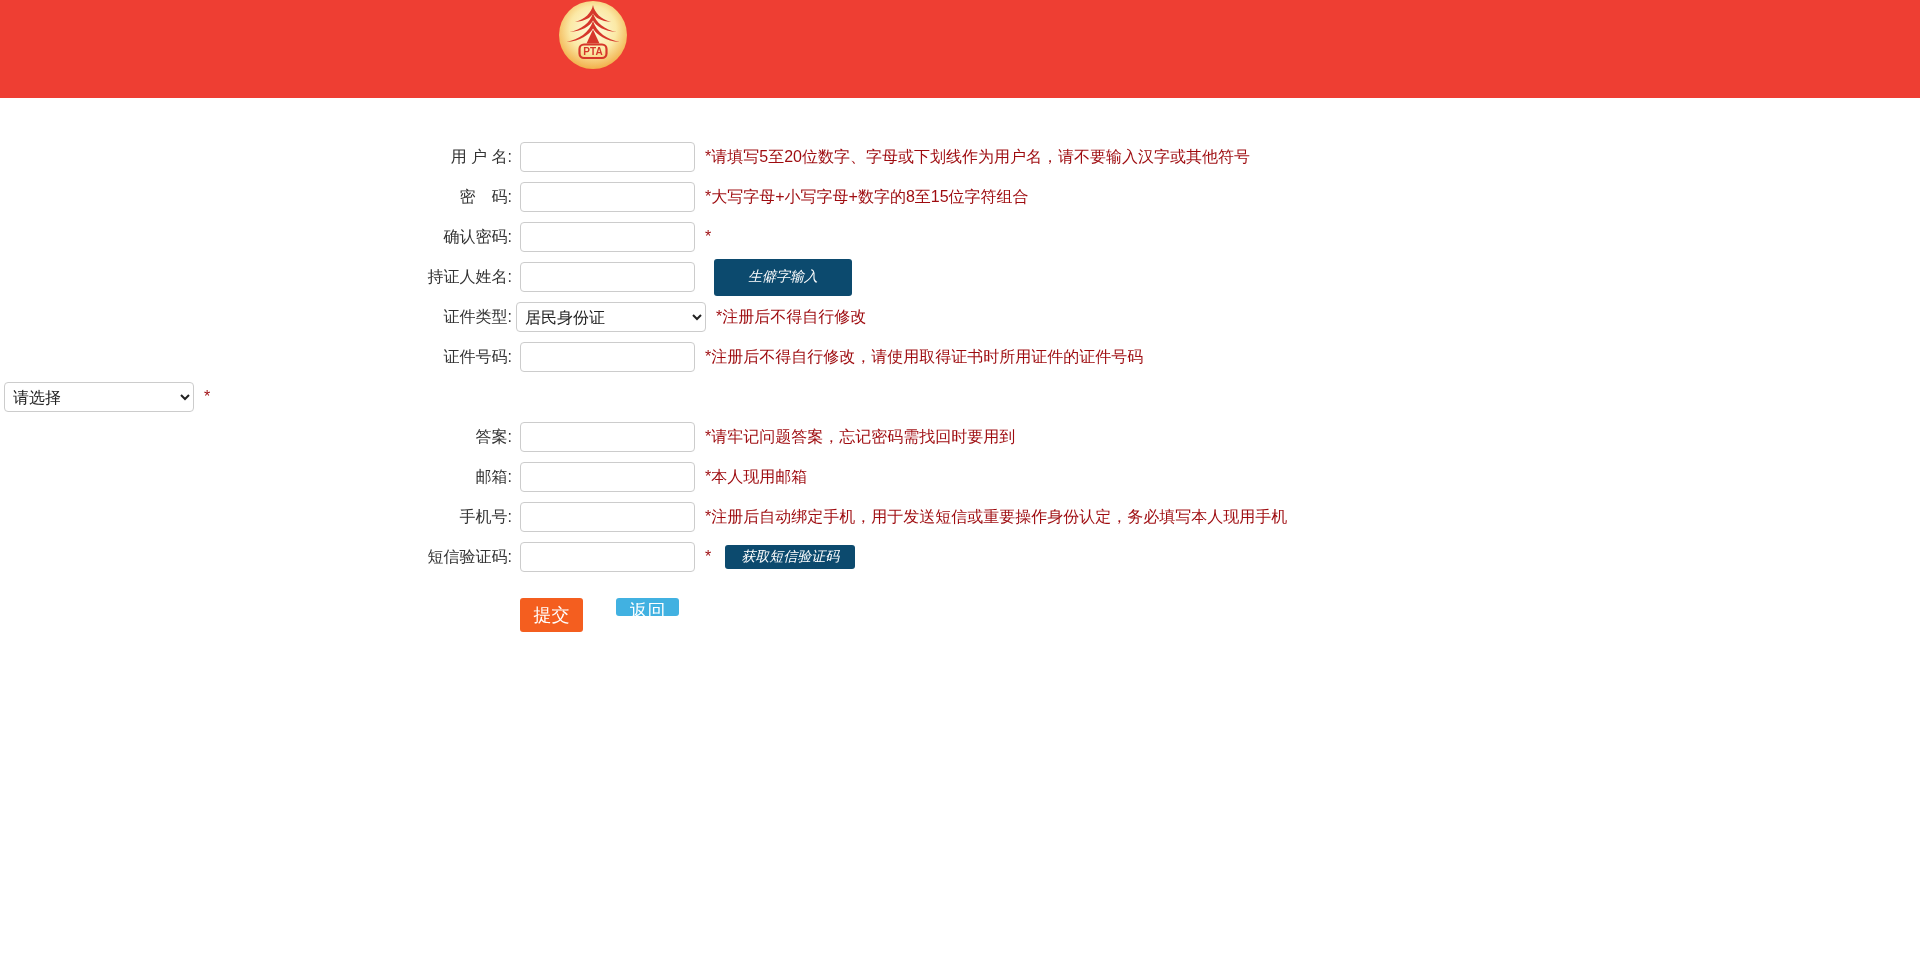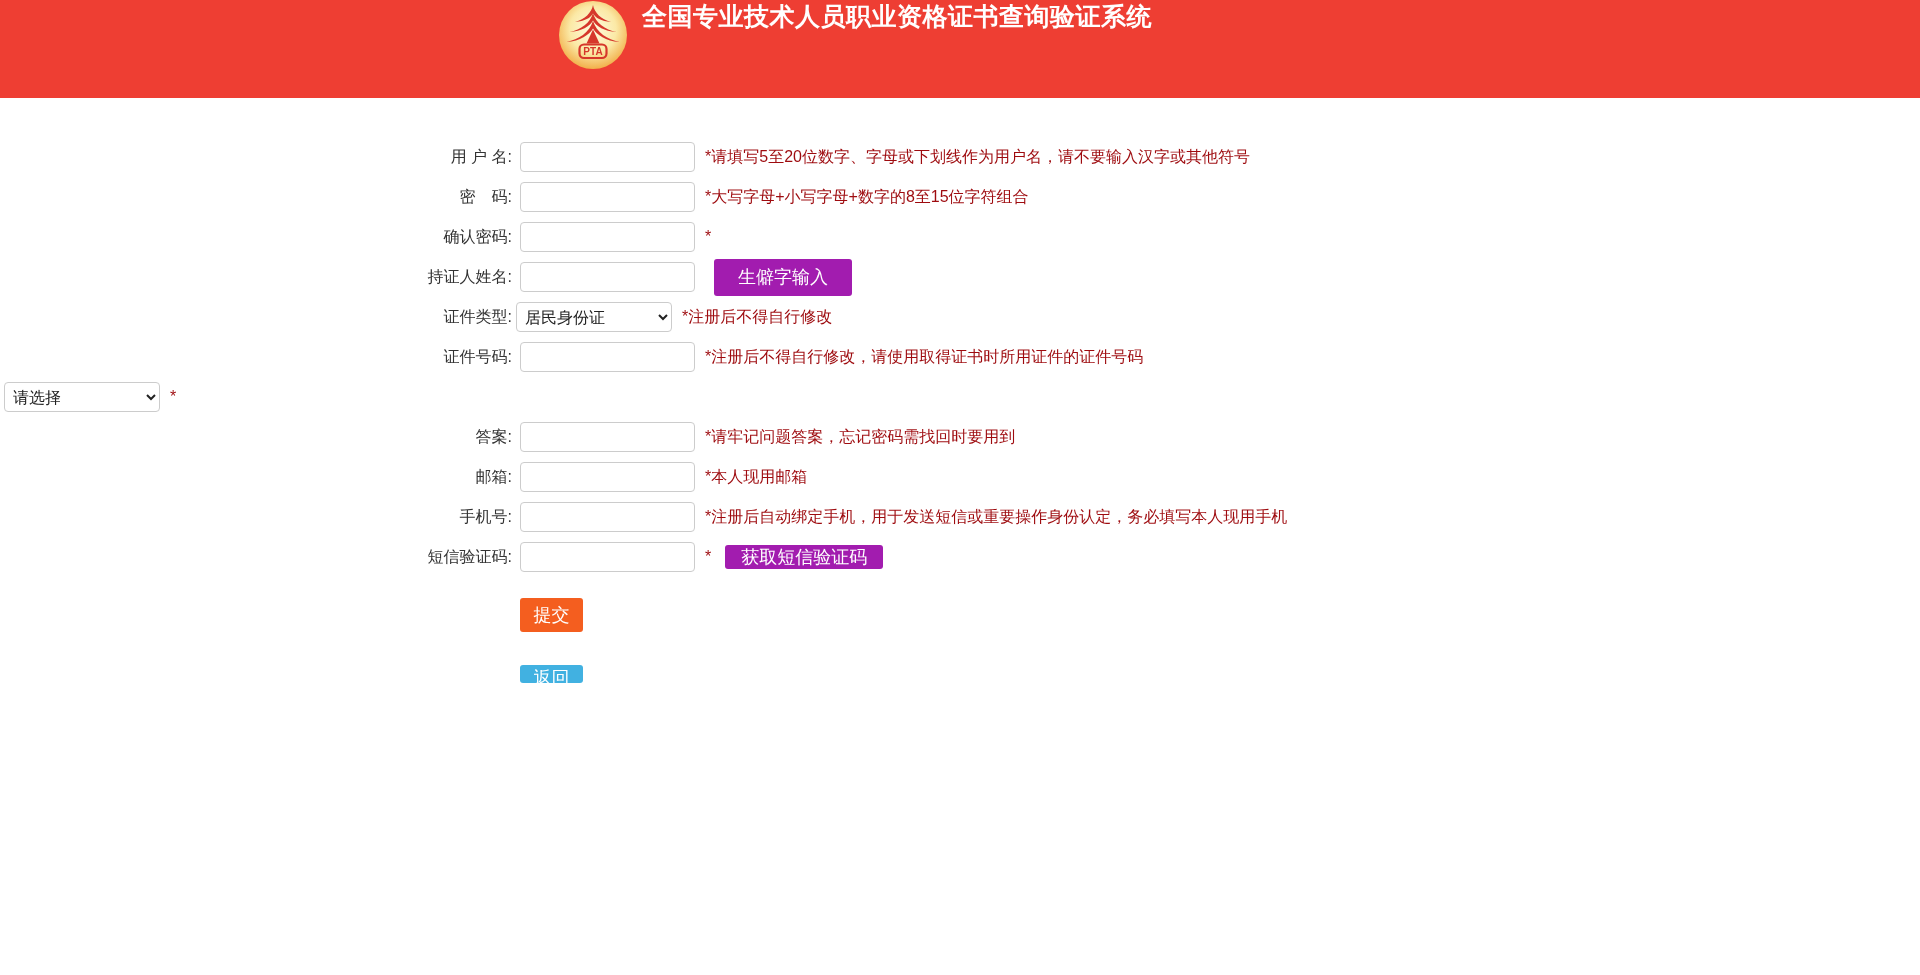--- a/index.html
+++ b/index.html
@@ -52,61 +52,61 @@
     border: 1px solid #cccccc;
     border-radius: 4px;
     padding: 0 6px;
     font-size: 15px;
     font-family: "Liberation Sans", sans-serif;
     outline: none;
     background: #ffffff;
   }
   .select-input {
     margin-left: 4px;
-    width: 156px;
+    width: 190px;
     height: 30px;
     border: 1px solid #cccccc;
     border-radius: 4px;
     padding: 0 4px;
     font-size: 16px;
     color: #222222;
     font-family: "Liberation Sans", sans-serif;
     background: #ffffff;
     outline: none;
   }
   .hint {
     margin-left: 10px;
     font-size: 16px;
     color: #9e0b0f;
   }
   .blue-btn {
     border: none;
     border-radius: 3px;
-    background: #a21caf;
-    color: #ffffff;
-    font-size: 18px;
+    background: #0c4a6e;
+    color: #ffffff;
+    font-size: 14px;
     font-family: "Liberation Sans", sans-serif;
     cursor: pointer;
+    font-style: italic;
   }
   .rare-char-btn {
     margin-left: 19px;
     width: 138px;
     height: 37px;
   }
   .sms-btn {
     margin-left: 14px;
     height: 24px;
     padding: 0 16px;
   }
   .action-row {
     display: flex;
     gap: 33px;
     margin-left: 520px;
     margin-top: 26px;
-    flex-direction: column;
   }
   .submit-btn {
     width: 63px; height: 34px;
     border: none; border-radius: 3px;
     background: #f45e1f;
     color: #ffffff;
     font-size: 18px;
     font-family: "Liberation Sans", sans-serif;
     cursor: pointer;
   }
@@ -136,21 +136,20 @@
       <circle cx="35" cy="35" r="34" fill="url(#goldGrad)"></circle>
       <g fill="#d6372b">
         <path d="M35 5 C33.5 13 27 19 17 22 C27 21 32.5 18 35 13.5 C37.5 18 43 21 53 22 C43 19 36.5 13 35 5 Z"></path>
         <path d="M35 13 C32.5 23 23 29.5 11.5 32 C24 31 31.5 26.5 35 20.5 C38.5 26.5 46 31 58.5 32 C47 29.5 37.5 23 35 13 Z"></path>
         <path d="M35 21 C31.5 32.5 20.5 39.5 8.5 42 C22.5 41 31 35 35 28.5 C39 35 47.5 41 61.5 42 C49.5 39.5 38.5 32.5 35 21 Z"></path>
         <path d="M35 29.5 L41.5 43.5 L28.5 43.5 Z"></path>
       </g>
       <rect x="21.5" y="44.5" width="27" height="13.5" rx="4.5" fill="none" stroke="#d6372b" stroke-width="2.2"></rect>
       <text x="35" y="55" text-anchor="middle" font-size="10" font-weight="bold" fill="#d6372b" font-family="Liberation Sans, sans-serif">PTA</text>
     </svg>
-    <div class="site-title">全国专业技术人员职业资格证书查询验证系统</div>
   </div>
 </div>
 
 <div class="reg-form">
 
   <div class="form-row">
     <div class="form-label">用 户 名:</div>
     <input class="text-input" type="text" value="" style="">
     <div class="hint">*请填写5至20位数字、字母或下划线作为用户名，请不要输入汉字或其他符号</div>
   </div>

